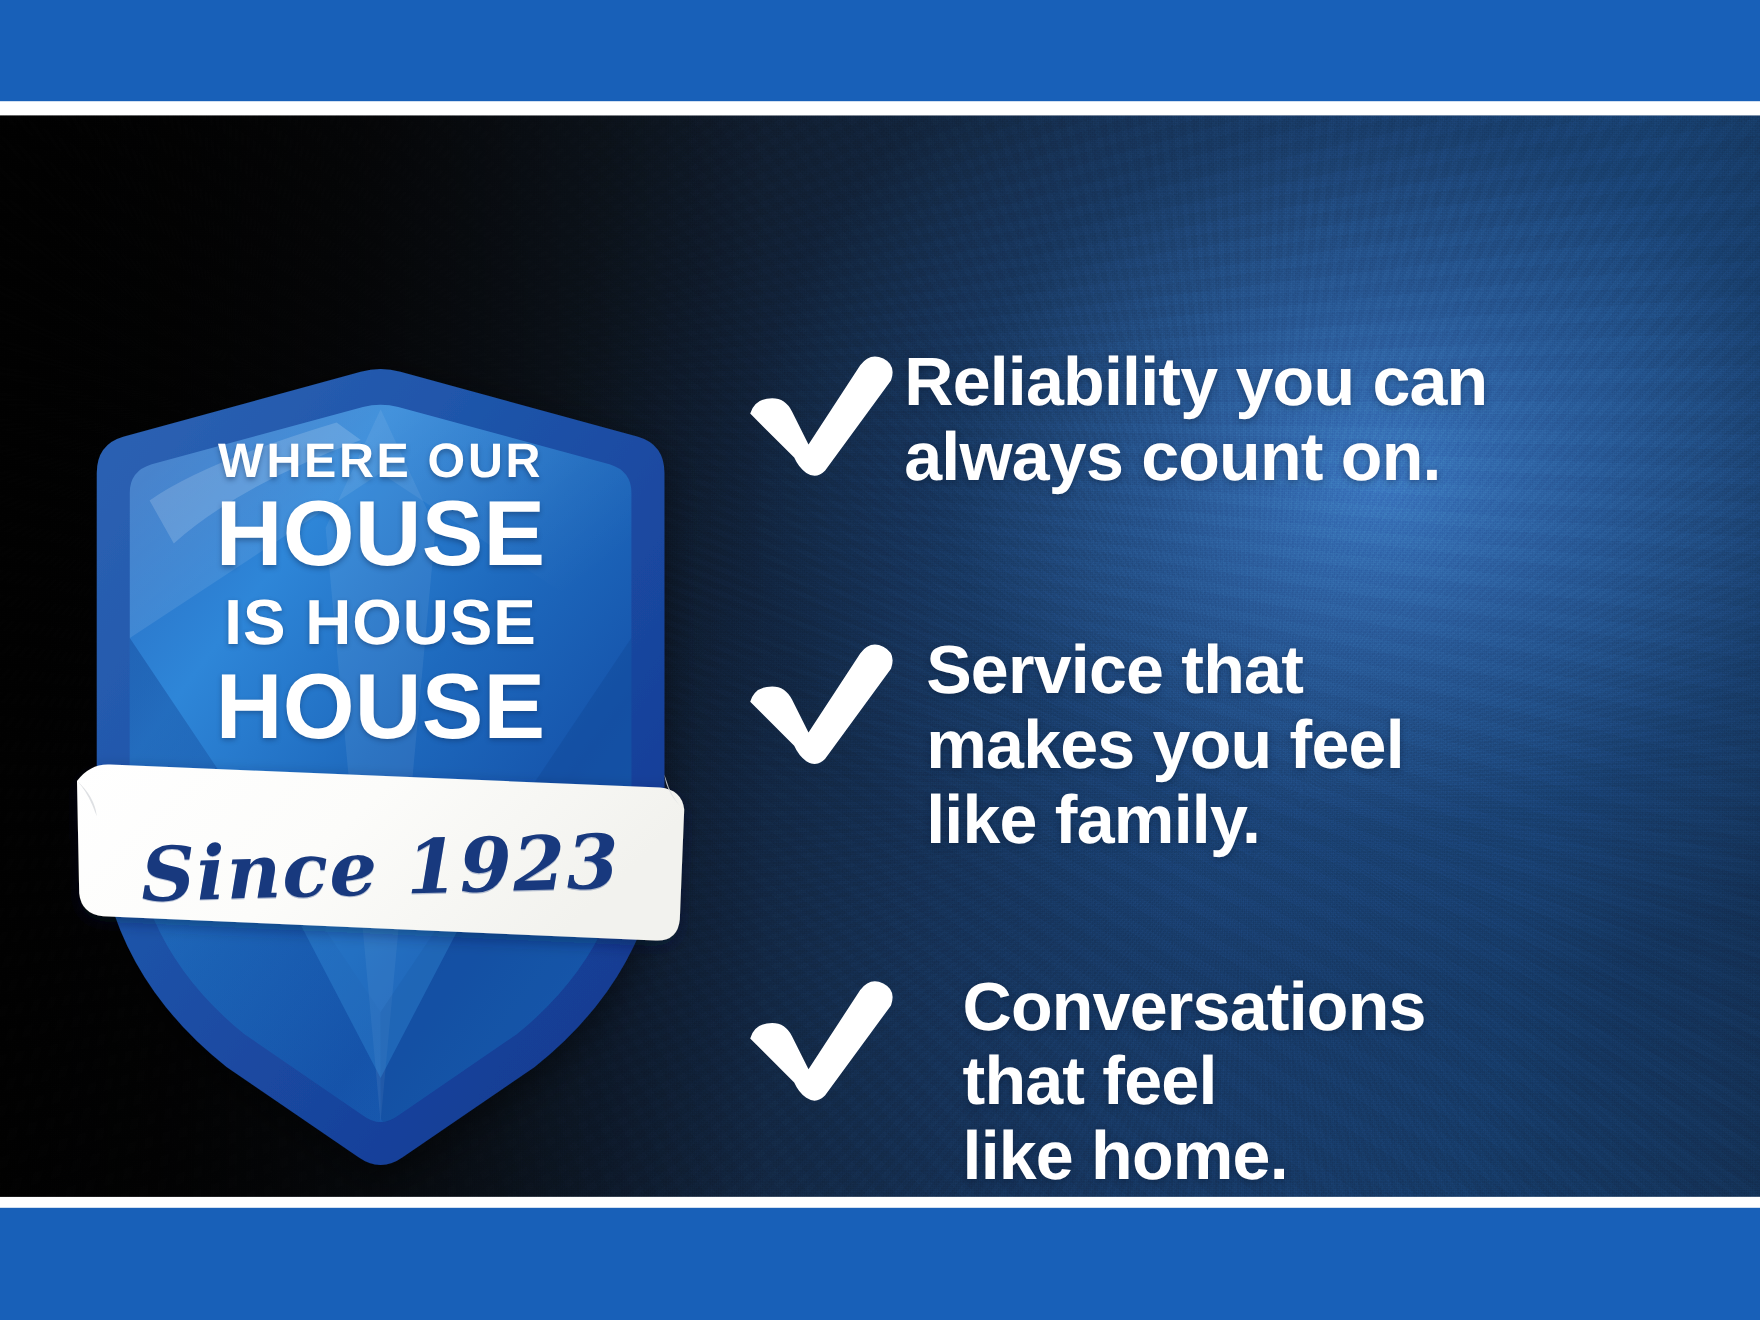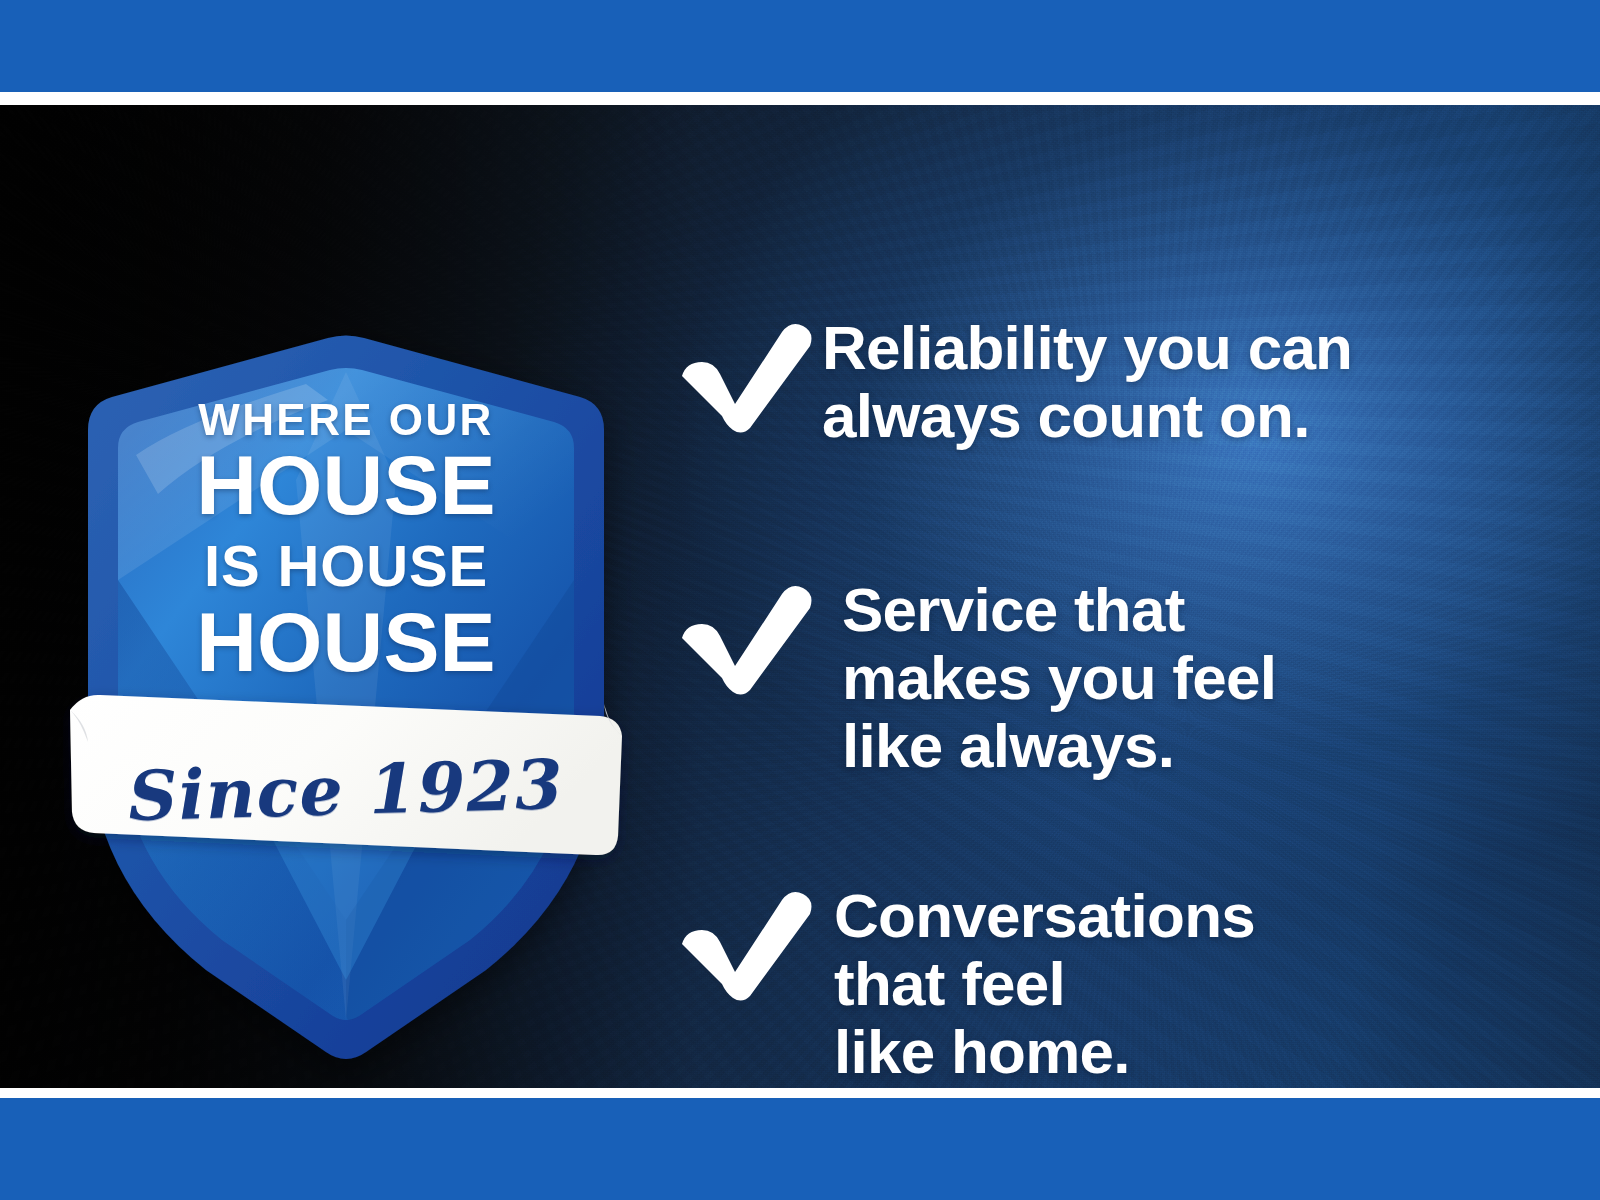--- a/index.html
+++ b/index.html
@@ -137,21 +137,21 @@
     width:860px; height:983px;
   }
   .benefit {
     position:absolute;
     left:0; width:860px;
     display:flex;
     align-items:flex-start;
   }
   .b1 { top:104px; }
   .b2 { top:366px; }
-  .b3 { top:672px; }
+  .b3 { top:672px;gap:41px; }
 
   .check {
     flex:0 0 auto;
     width:150px; height:118px;
     margin-top:4px;
   }
   .check svg { display:block; width:150px; height:118px; }
 
   .btext {
     flex:1 1 auto;
@@ -289,21 +289,21 @@
 
       <div class="benefit b2">
         <div class="check">
           <svg viewBox="0 0 150 118" xmlns="http://www.w3.org/2000/svg">
             <path d="M 10 58 Q 14 44 30 44 Q 42 44 48 56 L 63 86 L 110 14 Q 119 2 131 8 Q 143 14 138 28
                      L 78 110 Q 70 118 61 112 Q 54 107 50 98 Z" fill="#FFFFFF"></path>
           </svg>
         </div>
         <div class="btext">Service that
 makes you feel
-like always.</div>
+like family.</div>
       </div>
 
       <div class="benefit b3">
         <div class="check">
           <svg viewBox="0 0 150 118" xmlns="http://www.w3.org/2000/svg">
             <path d="M 10 58 Q 14 44 30 44 Q 42 44 48 56 L 63 86 L 110 14 Q 119 2 131 8 Q 143 14 138 28
                      L 78 110 Q 70 118 61 112 Q 54 107 50 98 Z" fill="#FFFFFF"></path>
           </svg>
         </div>
         <div class="btext">Conversations

